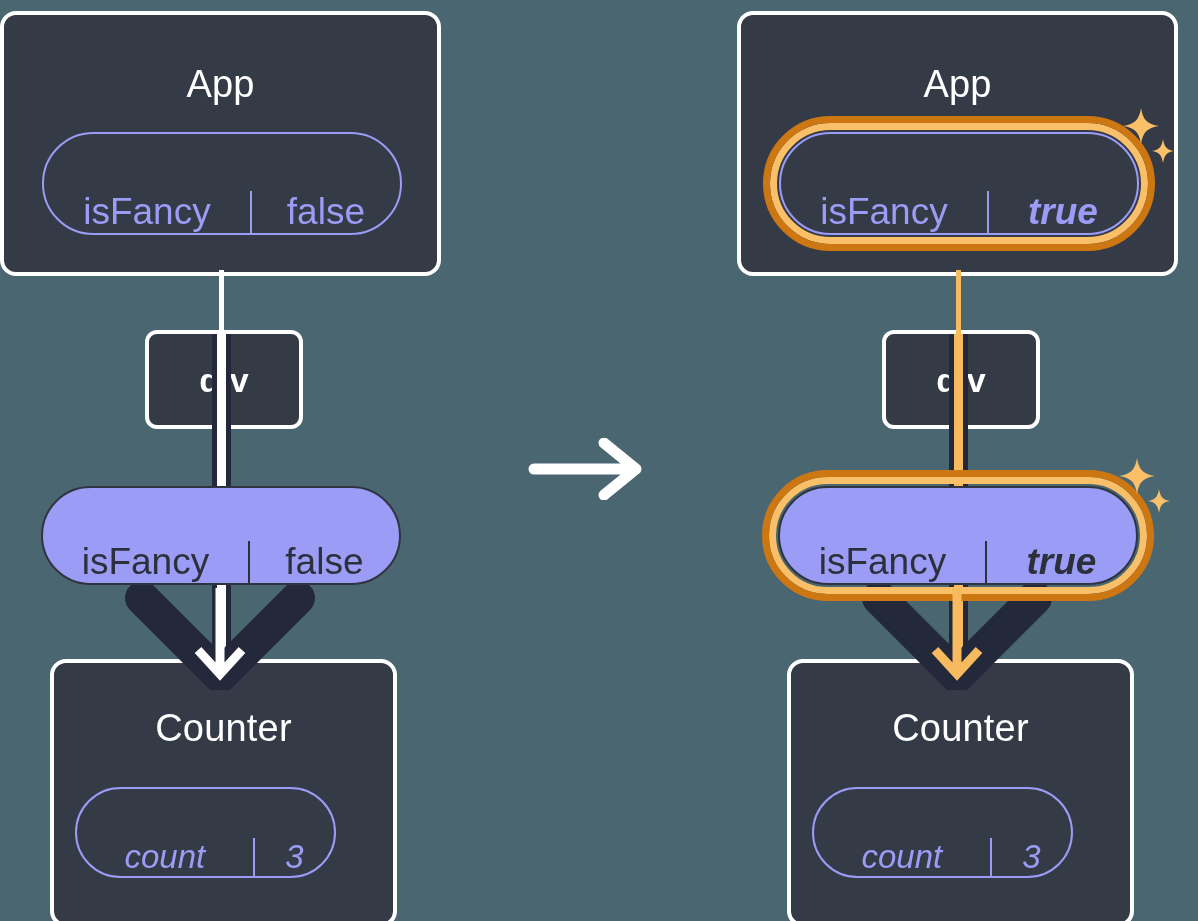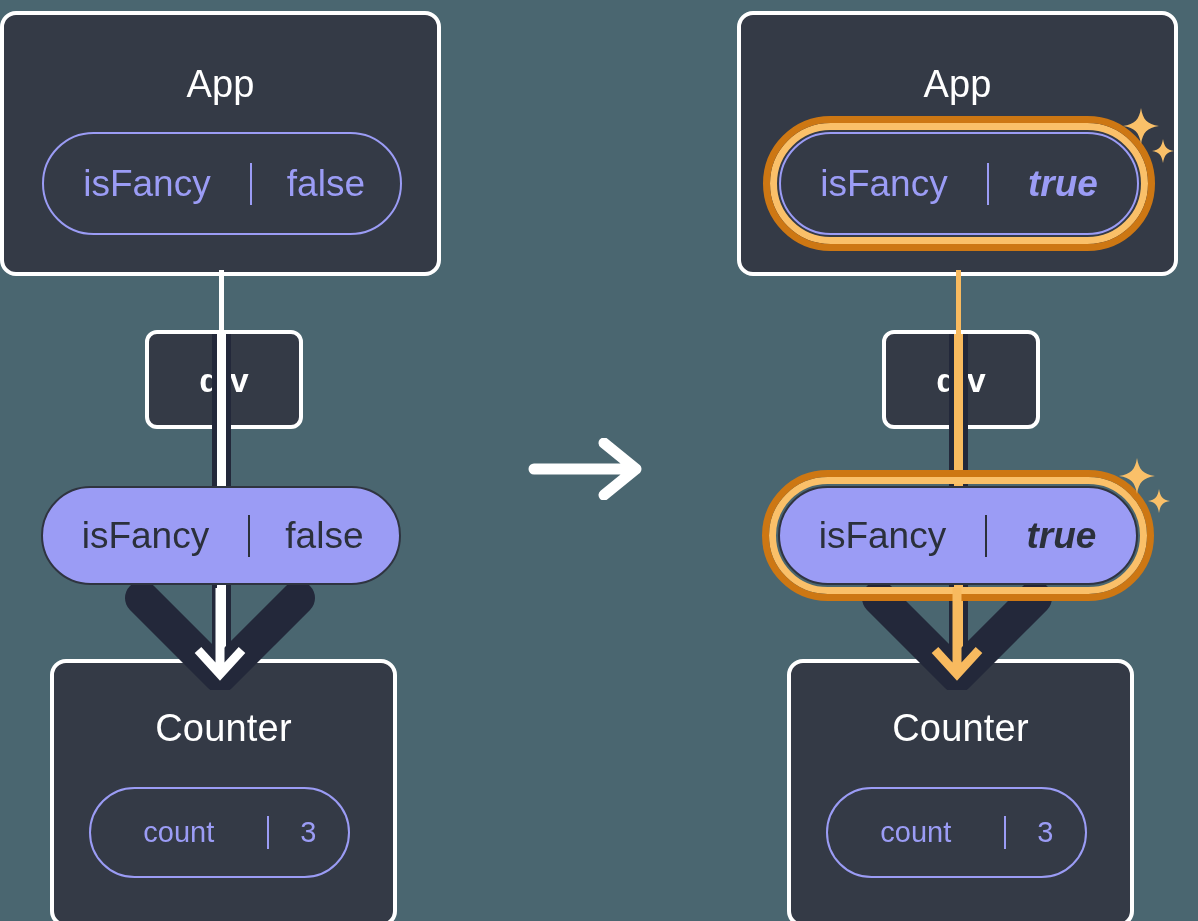--- a/index.html
+++ b/index.html
@@ -77,21 +77,21 @@
     transform: translateY(-50%);
     font-size: 34px;
     font-weight: 700;
     line-height: 1;
   }
 
   
   .pill {
     position: absolute;
     display: flex;
-    align-items: center;
+    align-items: flex-end;
     box-sizing: border-box;
     border-radius: 999px;
     overflow: hidden;
     z-index: 6;
   }
   .pill-cell {
     display: flex;
     align-items: center;
     justify-content: center;
     box-sizing: border-box;
@@ -132,25 +132,26 @@
     top: 478px;
     width: 360px;
     height: 99px;
     font-size: 37px;
   }
   .pill-prop .pill-cell.name  { width: 206px; }
   .pill-prop .pill-cell.value { width: 152px; }
 
   
   .pill-counter {
-    left: 119px;
+    left: 105px;
     top: 779px;
     width: 261px;
     height: 91px;
-    font-size: 29px;
+    font-size: 33px;
+    font-style: italic;
   }
   .pill-counter .pill-cell.name  { width: 177px; }
   .pill-counter .pill-cell.value { width: 82px; }
 
   .bold-value { font-weight: 700; font-style: italic; }
 
   
   .ring {
     position: absolute;
     box-sizing: border-box;

